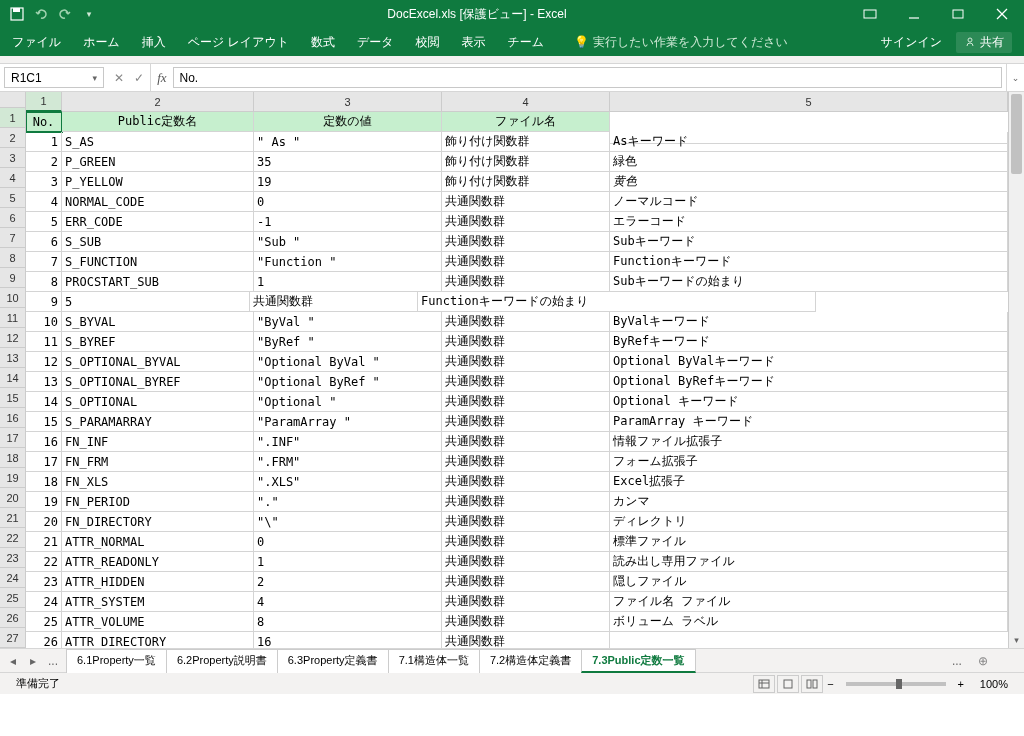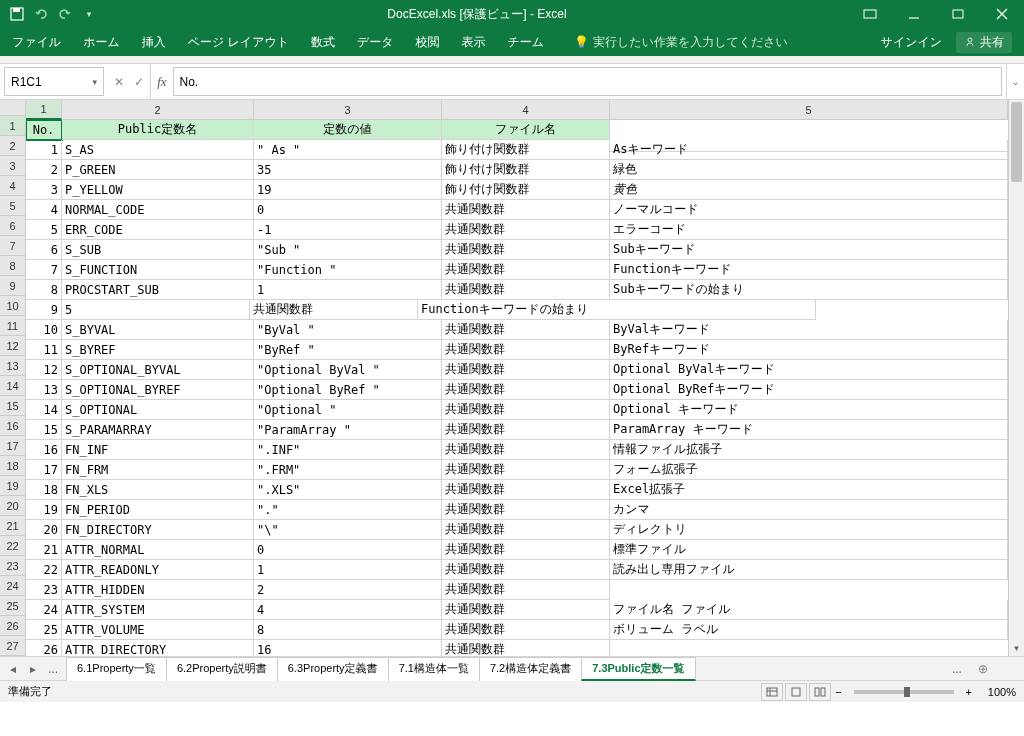--- a/index.html
+++ b/index.html
@@ -13,21 +13,21 @@
 .title-bar .win-controls .btn { width: 44px; height: 28px; display: flex; align-items: center; justify-content: center; }
 
 .ribbon-tabs { background: #0f7a3f; height: 28px; display: flex; align-items: center; padding: 0 12px; color: #fff; font-size: 12px; gap: 22px; }
 .ribbon-tabs .tab { cursor: pointer; }
 .ribbon-tabs .tell-me { display: flex; align-items: center; gap: 4px; margin-left: 8px; color: #cfe9d6; }
 .ribbon-tabs .right { margin-left: auto; display: flex; gap: 14px; align-items: center; }
 .ribbon-tabs .share { background: rgba(255,255,255,0.12); padding: 2px 8px; border-radius: 2px; display: flex; align-items: center; gap: 4px; }
 
 .ribbon-strip { background: #f3f2f1; height: 8px; border-bottom: 1px solid #d6d6d6; }
 
-.formula-bar-row { display: flex; align-items: stretch; height: 36px; border-bottom: 1px solid #d6d6d6; background: #fff; }
+.formula-bar-row { display: flex; align-items: stretch; height: 28px; border-bottom: 1px solid #d6d6d6; background: #fff; }
 .name-box { width: 100px; border: 1px solid #c8c8c8; margin: 3px 4px; display: flex; align-items: center; padding: 0 6px; justify-content: space-between; }
 .name-box .dd { font-size: 9px; color: #666; }
 .fb-btns { display: flex; align-items: center; padding: 0 6px; gap: 10px; color: #888; border-right: 1px solid #d6d6d6; }
 .fx { font-style: italic; font-family: "Times New Roman", serif; font-size: 13px; color: #555; padding: 0 6px; display: flex; align-items: center; }
 .formula-input { flex: 1; display: flex; align-items: center; padding: 0 6px; border: 1px solid #c8c8c8; margin: 3px 4px 3px 0; }
 .formula-expand { width: 18px; display: flex; align-items: center; justify-content: center; font-size: 9px; color: #666; border-left: 1px solid #d6d6d6; }
 
 .grid-area { display: flex; height: 556px; }
 .corner { width: 26px; height: 20px; background: #e6e6e6; border-right: 1px solid #ccc; border-bottom: 1px solid #ccc; display: flex; align-items: center; justify-content: center; }
 .row-headers { width: 26px; background: #e6e6e6; }
@@ -50,21 +50,21 @@
 
 .sheet-tabs-row { display: flex; align-items: center; height: 24px; background: #f3f2f1; border-top: 1px solid #d6d6d6; }
 .tab-nav { display: flex; padding: 0 6px; gap: 6px; color: #666; }
 .tab-nav .nav-btn { width: 14px; text-align: center; }
 .sheet-tabs { display: flex; flex: 1; overflow: hidden; }
 .sheet-tab { padding: 3px 10px; border: 1px solid #ccc; border-bottom: none; margin-right: -1px; background: #fff; font-size: 11px; white-space: nowrap; }
 .sheet-tab.active { background: #fff; border-bottom: 2px solid #0f7a3f; font-weight: bold; color: #0f7a3f; }
 .tab-add { padding: 0 8px; color: #888; }
 .hscroll { width: 28px; }
 
-.status-bar { display: flex; align-items: center; height: 22px; background: #f3f2f1; border-top: 1px solid #d6d6d6; font-size: 11px; padding: 0 8px; }
+.status-bar { display: flex; align-items: center; height: 22px; background: #f3f2f1; border-top: 1px solid #d6d6d6; font-size: 11px; padding: 0 16px; }
 .status-bar .status { flex: 1; }
 .view-btns { display: flex; gap: 2px; }
 .view-btn { width: 22px; height: 18px; border: 1px solid #ccc; display: flex; align-items: center; justify-content: center; }
 .zoom-slider { width: 100px; height: 4px; background: #c1c1c1; margin: 0 8px; position: relative; }
 .zoom-slider .thumb { position: absolute; left: 50%; top: -3px; width: 6px; height: 10px; background: #666; }
 .zoom-pct { width: 40px; text-align: right; }
 
 svg { display: block; }
 </style>
 </head>
@@ -363,20 +363,21 @@
           <div class="cell" style="width: 192px;">ATTR_READONLY</div>
           <div class="cell" style="width: 188px;">1</div>
           <div class="cell" style="width: 168px;">共通関数群</div>
           <div class="cell" style="width: 398px;">読み出し専用ファイル</div>
         </div>
         <div class="row">
           <div class="cell r" style="width: 36px;">23</div>
           <div class="cell" style="width: 192px;">ATTR_HIDDEN</div>
           <div class="cell" style="width: 188px;">2</div>
           <div class="cell" style="width: 168px;">共通関数群</div>
+          <div class="cell" style="width: 398px;">隠しファイル</div>
         </div>
         <div class="row">
           <div class="cell r" style="width: 36px;">24</div>
           <div class="cell" style="width: 192px;">ATTR_SYSTEM</div>
           <div class="cell" style="width: 188px;">4</div>
           <div class="cell" style="width: 168px;">共通関数群</div>
           <div class="cell" style="width: 398px;">ファイル名 ファイル</div>
         </div>
         <div class="row">
           <div class="cell r" style="width: 36px;">25</div>

